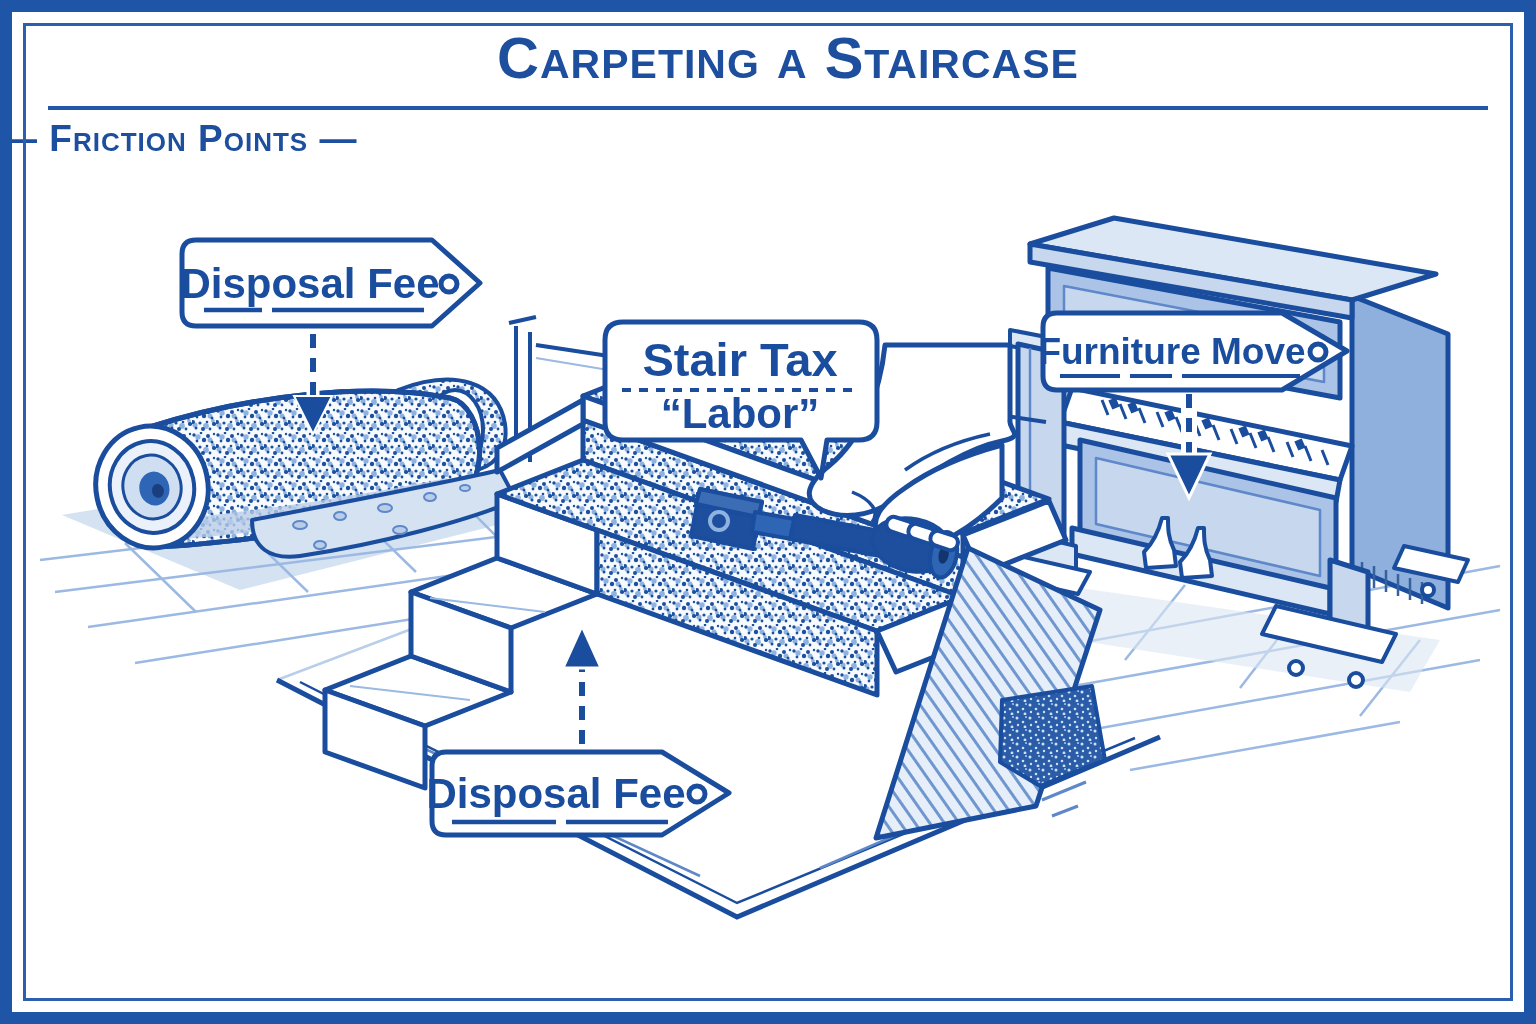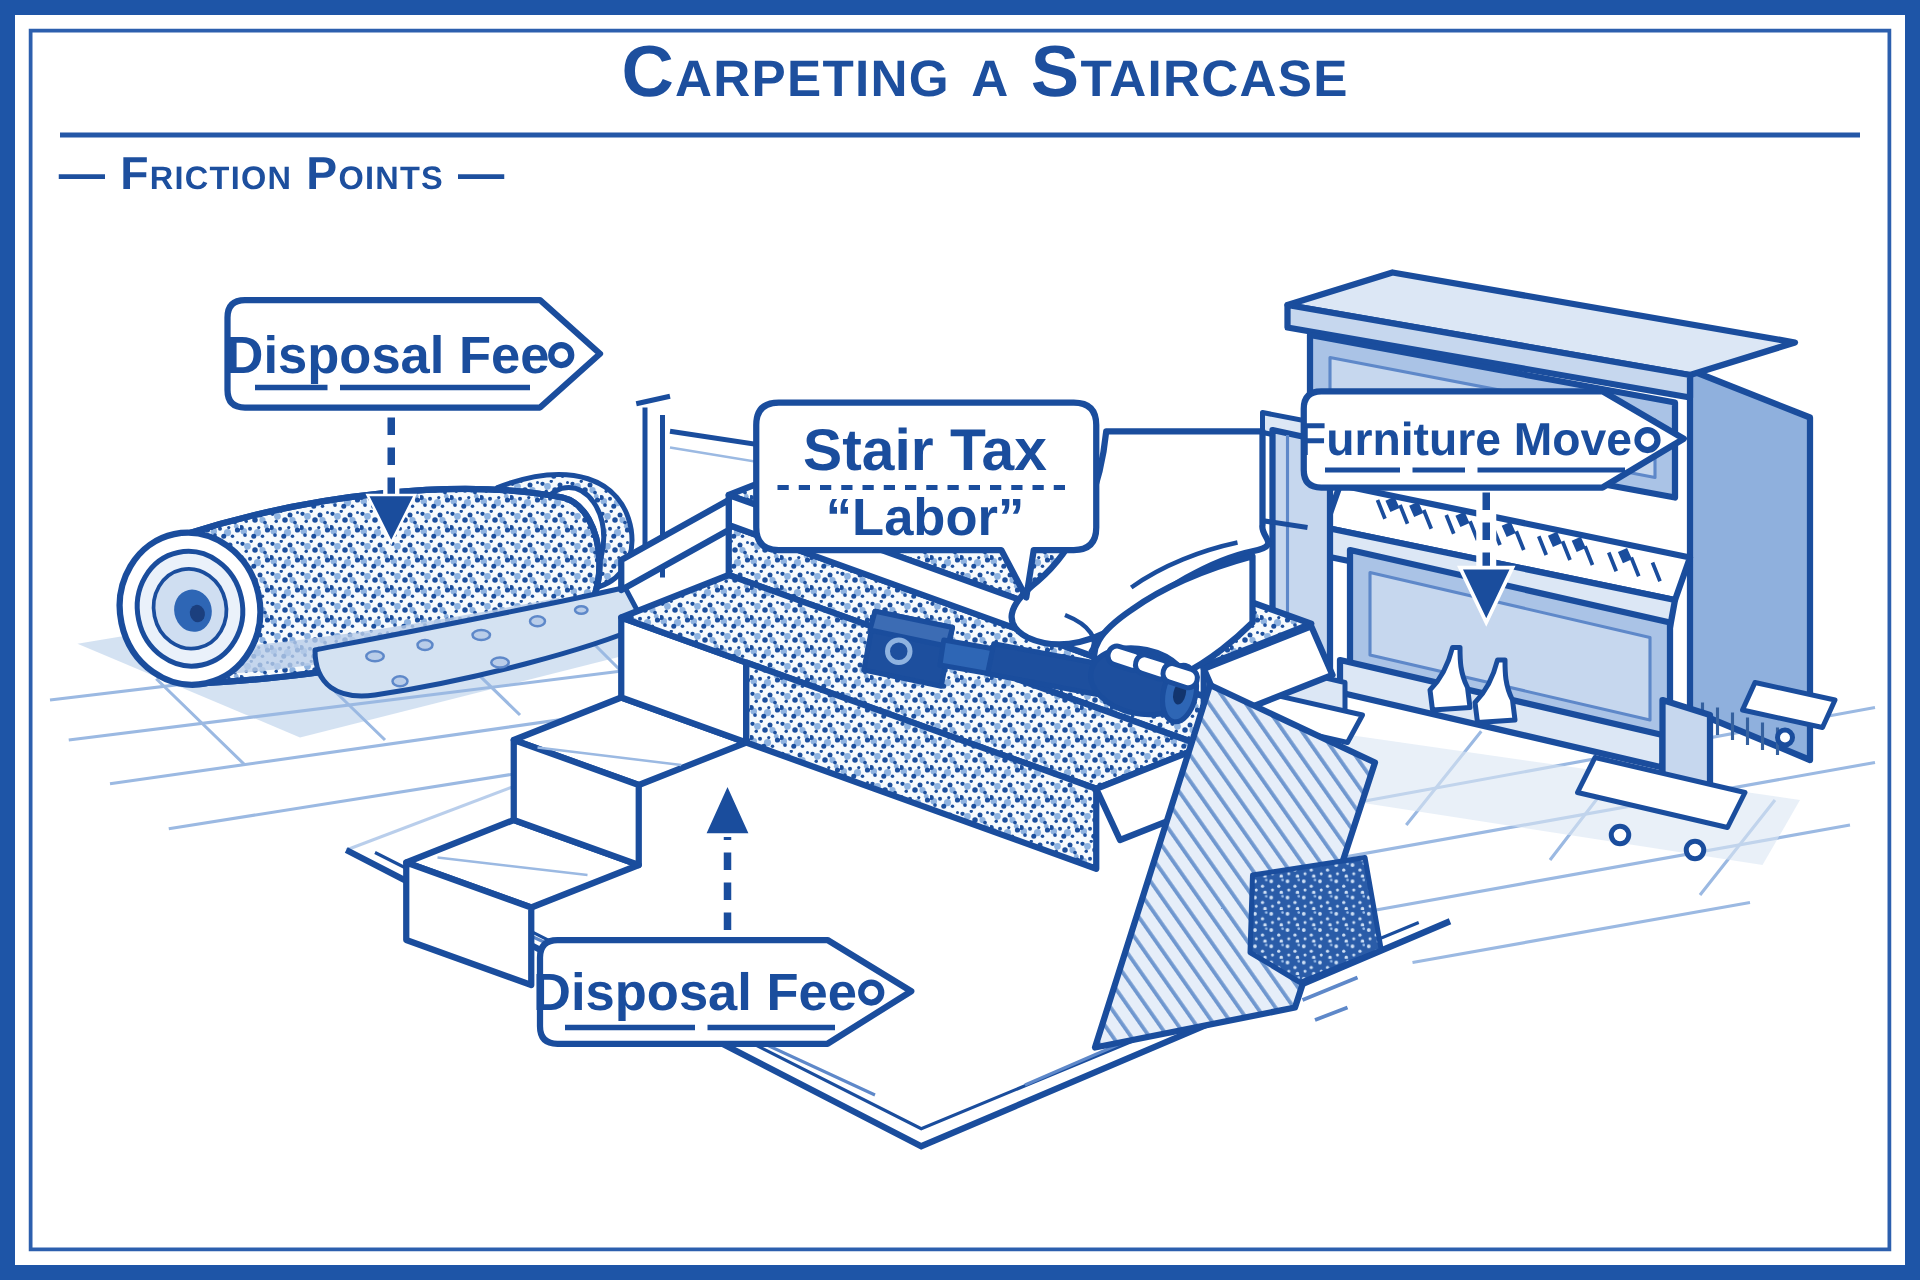--- a/index.html
+++ b/index.html
@@ -5,21 +5,21 @@
   html,body{margin:0;padding:0;background:#ffffff;}
   .stage{position:relative;width:1536px;height:1024px;background:#ffffff;overflow:hidden;
          font-family:"Liberation Sans",sans-serif;}
   .frame-outer{position:absolute;inset:0;border:12px solid #1e55a7;pointer-events:none;z-index:40;}
   .frame-inner{position:absolute;inset:23px;border:3px solid #2c5fae;pointer-events:none;z-index:40;}
   .title-block{position:absolute;top:0;left:0;right:0;z-index:30;text-align:center;color:#1d4f9e;padding-left:40px;}
   .title-block h1{margin:28px 0 0 0;font-size:58px;line-height:1.05;font-weight:700;
                   font-variant:small-caps;letter-spacing:1px;}
   .title-rule{position:absolute;top:106px;left:48px;right:48px;height:4px;background:#2457a7;}
   .subtitle{position:absolute;top:118px;left:0;right:0;font-size:37px;font-weight:700;
-            font-variant:small-caps;letter-spacing:1px;color:#1d4f9e;padding-left:47px;}
+            font-variant:small-caps;letter-spacing:1px;color:#1d4f9e;}
   svg{position:absolute;inset:0;}
   svg text{font-family:"Liberation Sans",sans-serif;font-weight:700;fill:#1a4d9d;}
 </style>
 </head>
 <body>
 
 <div class="stage">
 
 <svg viewBox="0 0 1536 1024" width="1536" height="1024">
 <defs>

